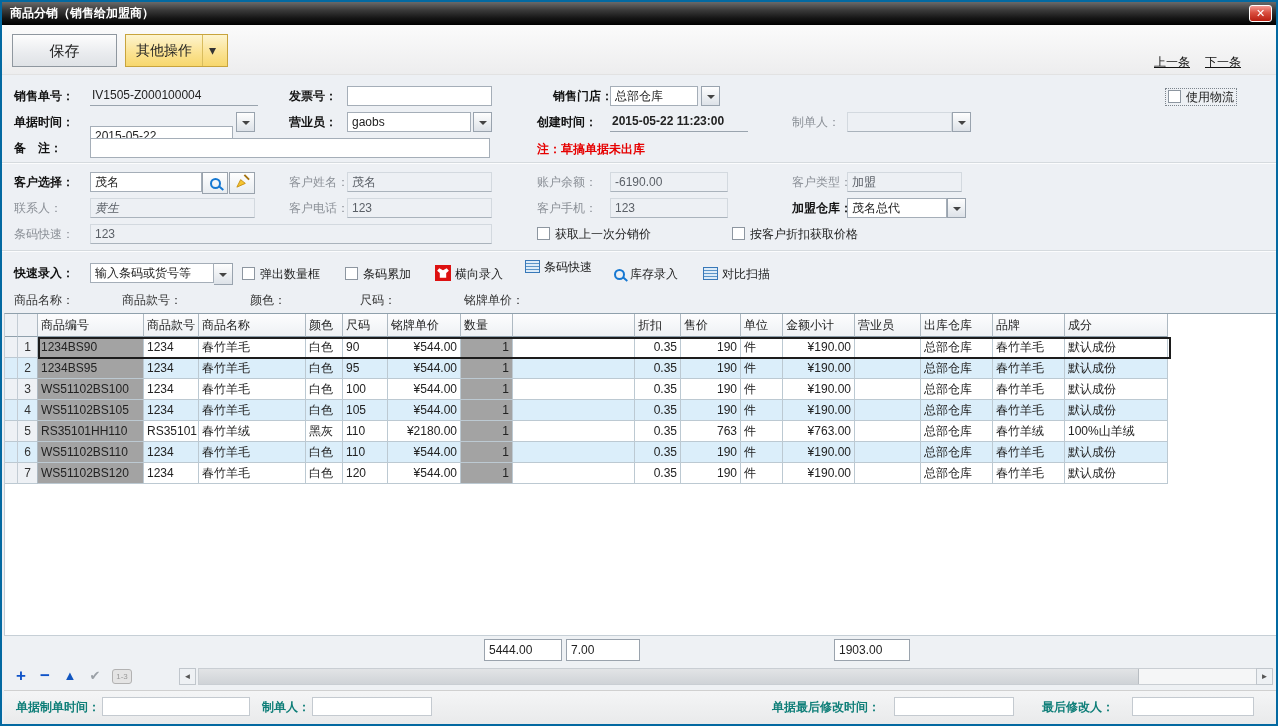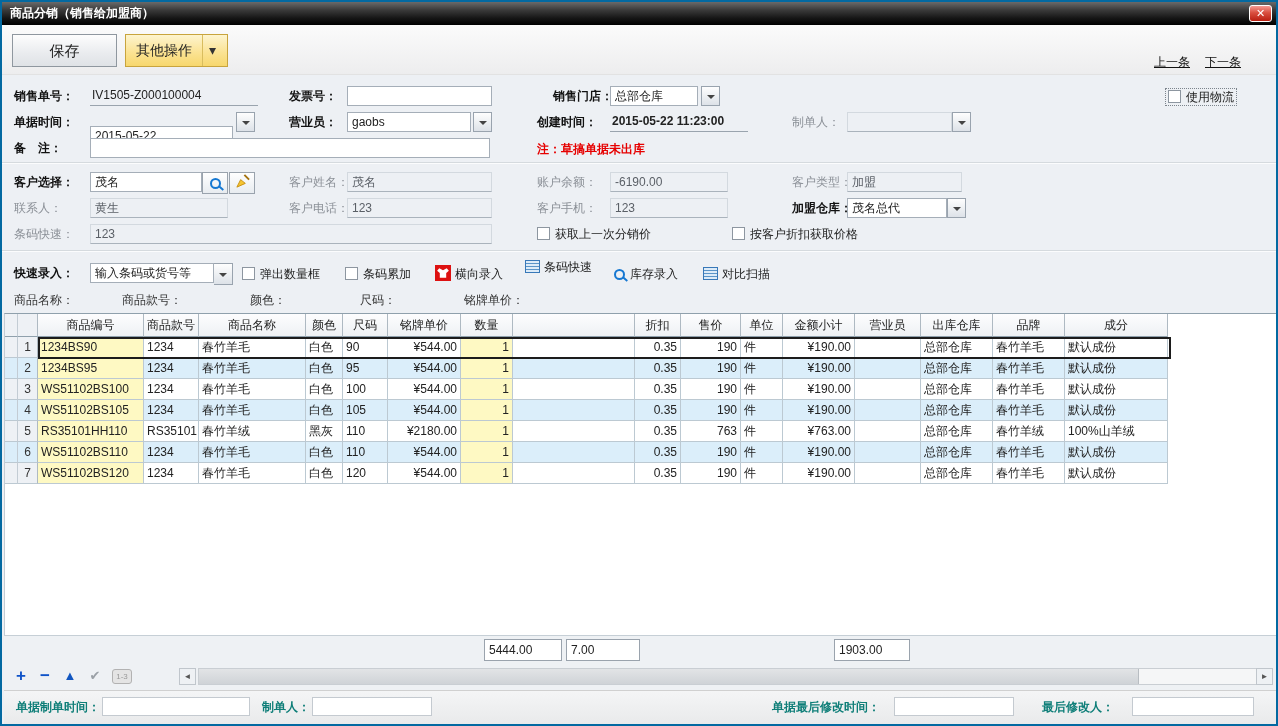--- a/index.html
+++ b/index.html
@@ -55,25 +55,25 @@
   .lic { display:inline-block; width:15px; height:13px; border:1px solid #3878b8; background:
          repeating-linear-gradient(#dcebf8 0 2px,#5a94c8 2px 3px); vertical-align:-2px; }
   .toollbl { position:absolute; line-height:18px; white-space:nowrap; cursor:pointer; }
   
   .grid { position:absolute; left:2px; top:311px; width:1274px; height:322px; background:#fff;
           border-top:1px solid #8fa0ac; border-left:1px solid #c3ccd4; overflow:hidden; }
   .g-row, .g-hrow { display:flex; position:relative; }
   .g-hrow { height:23px; }
   .g-row  { height:21px; }
   .hcell { background:linear-gradient(#fdfdfe,#eef1f4); border-right:1px solid #aeb9c2;
-           border-bottom:1px solid #8fa0ac; line-height:22px; padding:0 3px; white-space:nowrap; overflow:hidden;text-align:center; }
+           border-bottom:1px solid #8fa0ac; line-height:22px; padding:0 3px; white-space:nowrap; overflow:hidden; }
   .cell  { border-right:1px solid #bcc9d2; border-bottom:1px solid #bcc9d2; line-height:20px;
            padding:0 3px; white-space:nowrap; overflow:hidden; background:#fff; }
   .g-row.stripe .cell { background:#dbeefa; }
-  .cell.mint, .g-row.stripe .cell.mint { background:#fef9c3; }
+  .cell.mint, .g-row.stripe .cell.mint { background:#a3a3a3; }
   .cell.numc, .hcell.numc { background:#eef1f5; text-align:center; color:#333;
            border-right:1px solid #aeb9c2; }
   .cell.ind, .hcell.ind { background:#eef1f5; border-right:1px solid #c3ccd4; }
   .cell.r { text-align:right; }
   .cur-outline { position:absolute; left:33px; top:23px; width:1133px; height:22px;
                  border:2px solid #1c1c1c; pointer-events:none; }
   
   .sumbar { position:absolute; left:2px; top:633px; width:1274px; height:28px; background:#eef1f4;
             border-top:1px solid #c6cfd6; }
   .sumbox { position:absolute; top:3px; height:22px; background:#fff; border:1px solid #9aa3ad;
@@ -157,21 +157,21 @@
           <path d="M2 14 L6 6 L11 10 Z" fill="#f5c431" stroke="#c89010"></path>
         </svg></span>
     <span class="lblg" style="left:287px;top:170px;">客户姓名：</span>
     <span class="ro" style="left:345px;top:170px;width:145px;">茂名</span>
     <span class="lblg" style="left:535px;top:170px;">账户余额：</span>
     <span class="ro" style="left:608px;top:170px;width:118px;">-6190.00</span>
     <span class="lblg" style="left:790px;top:170px;">客户类型：</span>
     <span class="ro" style="left:845px;top:170px;width:115px;">加盟</span>
 
     <span class="lblg" style="left:12px;top:196px;">联系人：</span>
-    <span class="ro" style="left:88px;top:196px;width:138px;">黄生</span>
+    <span class="ro" style="left:88px;top:196px;width:165px;font-style:italic;">黄生</span>
     <span class="lblg" style="left:287px;top:196px;">客户电话：</span>
     <span class="ro" style="left:345px;top:196px;width:145px;">123</span>
     <span class="lblg" style="left:535px;top:196px;">客户手机：</span>
     <span class="ro" style="left:608px;top:196px;width:118px;">123</span>
     <span class="lbl" style="left:790px;top:196px;">加盟仓库：</span>
     <span class="inp" style="left:845px;top:196px;width:100px;">茂名总代</span>
     <span class="dd" style="left:945px;top:196px;">
         <i></i>
       </span>
 

